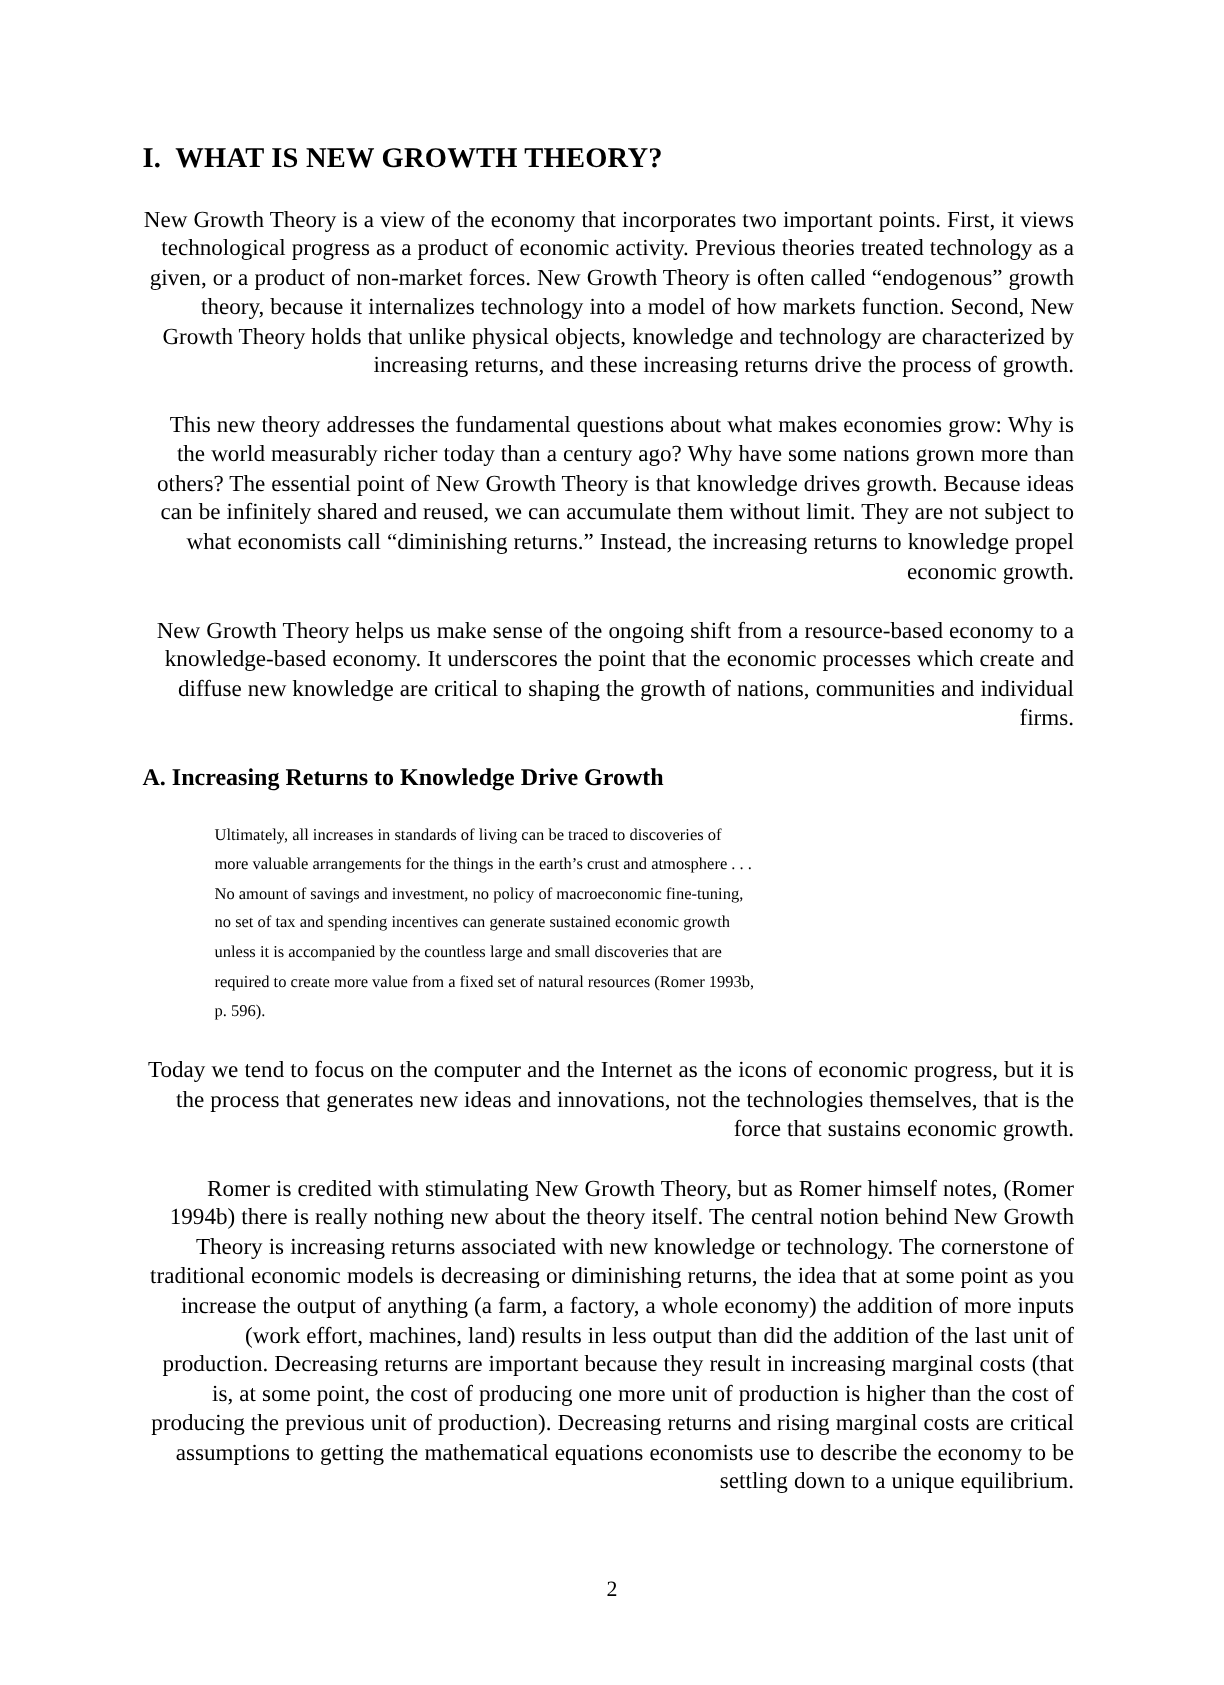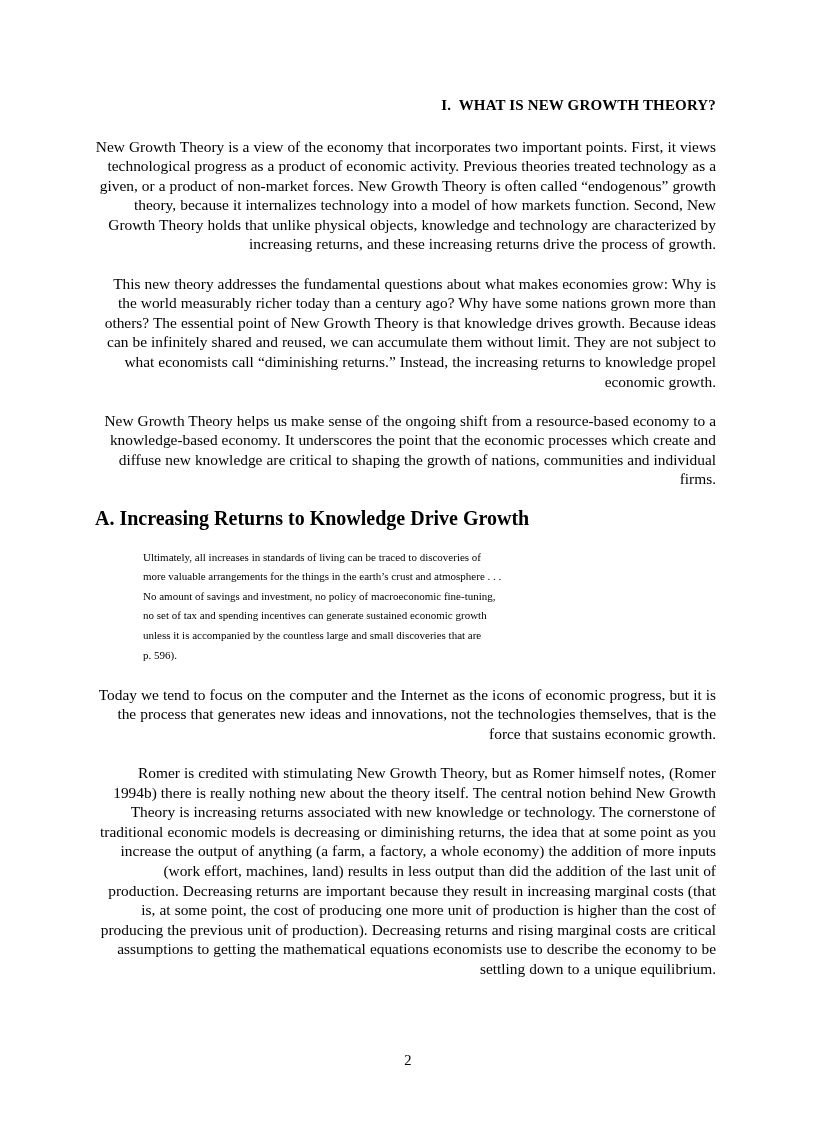--- a/index.html
+++ b/index.html
@@ -24,41 +24,41 @@
     background: #ffffff;
     overflow: hidden;
   }
   .content {
     position: absolute;
     left: 95px;
     top: 96px;
     width: 621px;
   }
   .section-heading {
-    text-align: right;
+    text-align: left;
     font-weight: bold;
-    font-size: 15px;
+    font-size: 19px;
     line-height: 19.5px;
     letter-spacing: 0.15px;
     margin: 0 0 21px 0;
     white-space: pre;
   }
   p.body-para {
     margin: 0 0 19.5px 0;
     font-size: 15.4px;
     line-height: 19.6px;
     text-align: right;
     word-spacing: 0.2px;
   }
   p.body-para:last-child {
     margin-bottom: 0;
   }
   .subsection-heading {
     font-weight: bold;
-    font-size: 20px;
+    font-size: 16px;
     line-height: 19.6px;
     margin: 0 0 19.5px 0;
     text-align: left;
   }
   .blockquote {
     margin: 0 0 19.5px 0;
     padding: 0;
     width: 560px;
   }
   .blockquote .qline {
@@ -93,20 +93,21 @@
     <p class="body-para">New Growth Theory helps us make sense of the ongoing shift from a resource-based economy to a knowledge-based economy.  It underscores the point that the economic processes which create and diffuse new knowledge are critical to shaping the growth of nations, communities and individual firms.</p>
 
     <div class="subsection-heading">A. Increasing Returns to Knowledge Drive Growth</div>
 
     <div class="blockquote">
       <div class="qline">Ultimately, all increases in standards of living can be traced to discoveries of</div>
       <div class="qline">more valuable arrangements for the things in the earth’s crust and atmosphere . . .</div>
       <div class="qline">No amount of savings and investment, no policy of macroeconomic fine-tuning,</div>
       <div class="qline">no set of tax and spending incentives can generate sustained economic growth</div>
       <div class="qline">unless it is accompanied by the countless large and small discoveries that are</div>
+      <div class="qline">required to create more value from a fixed set of natural resources (Romer 1993b,</div>
       <div class="qline">p. 596).</div>
     </div>
 
     <p class="body-para">Today we tend to focus on the computer and the Internet as the icons of economic progress, but it is the process that generates new ideas and innovations, not the technologies themselves, that is the force that sustains economic growth.</p>
 
     <p class="body-para">Romer is credited with stimulating New Growth Theory, but as Romer himself notes, (Romer 1994b) there is really nothing new about the theory itself.  The central notion behind New Growth Theory is increasing returns associated with new knowledge or technology.  The cornerstone of traditional economic models is decreasing or diminishing returns, the idea that at some point as you increase the output of anything (a farm, a factory, a whole economy) the addition of more inputs (work effort, machines, land) results in less output than did the addition of the last unit of production.  Decreasing returns are important because they result in increasing marginal costs (that is, at some point, the cost of producing one more unit of production is higher than the cost of producing the previous unit of production).  Decreasing returns and rising marginal costs are critical assumptions to getting the mathematical equations economists use to describe the economy to be settling down to a unique equilibrium.</p>
 
   </div>
 
   <div class="page-number">2</div>

